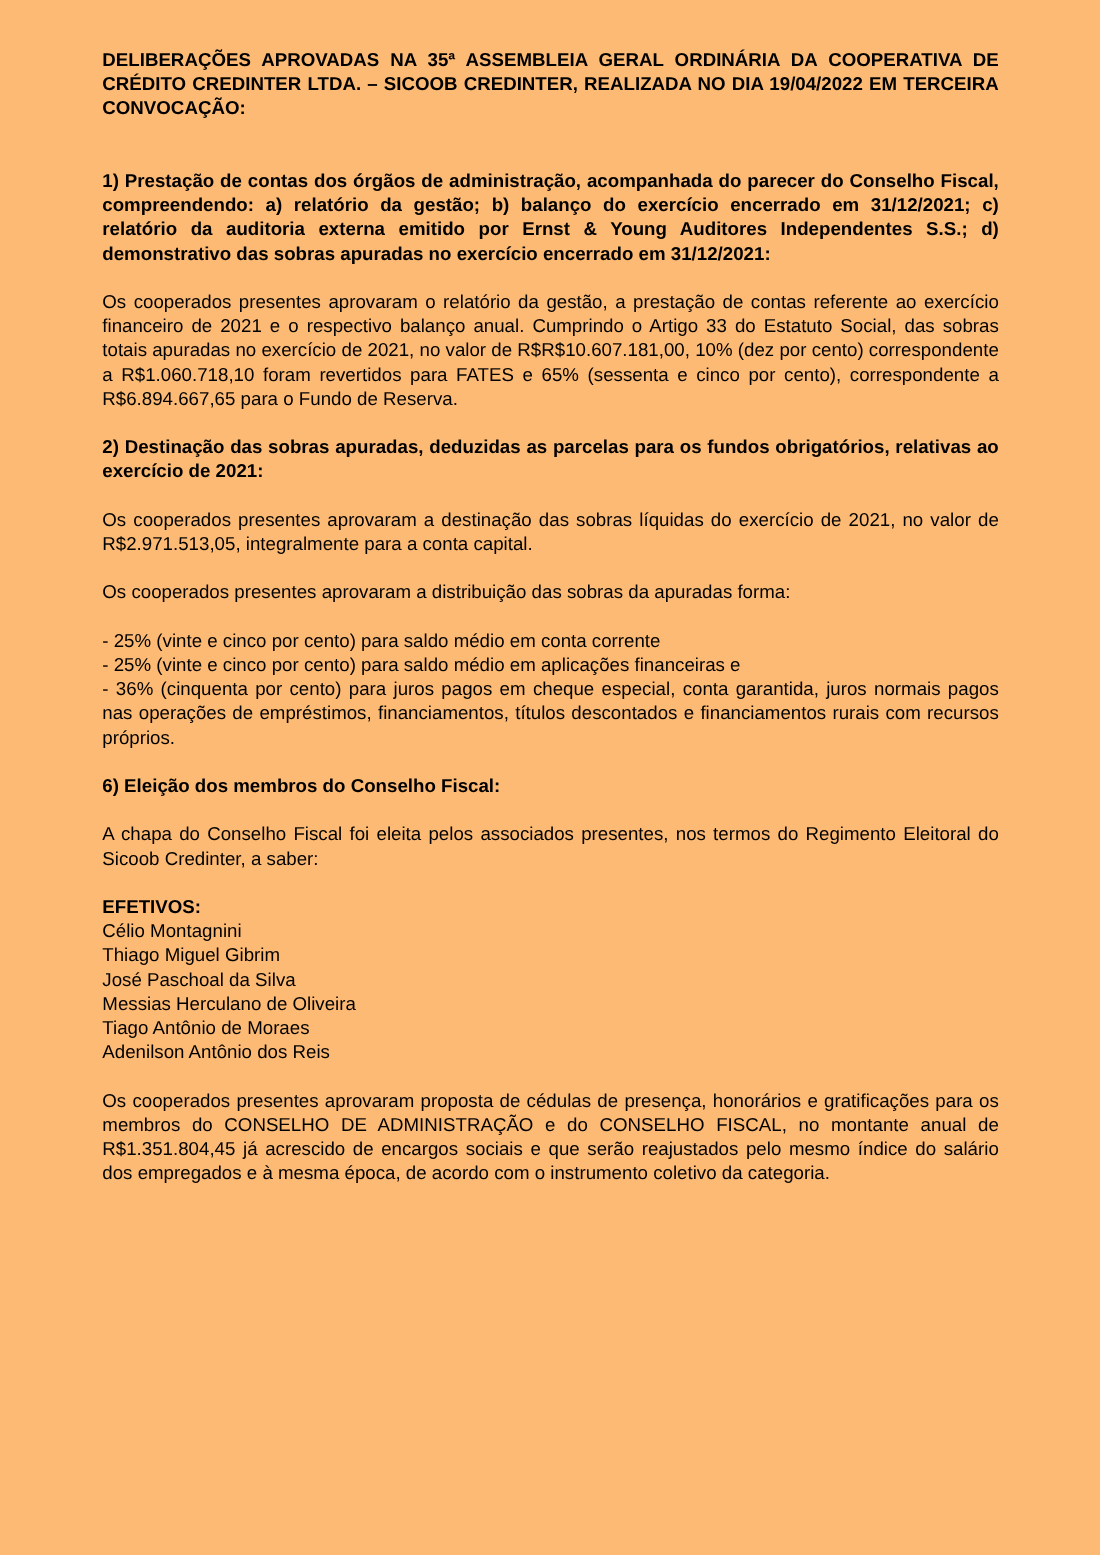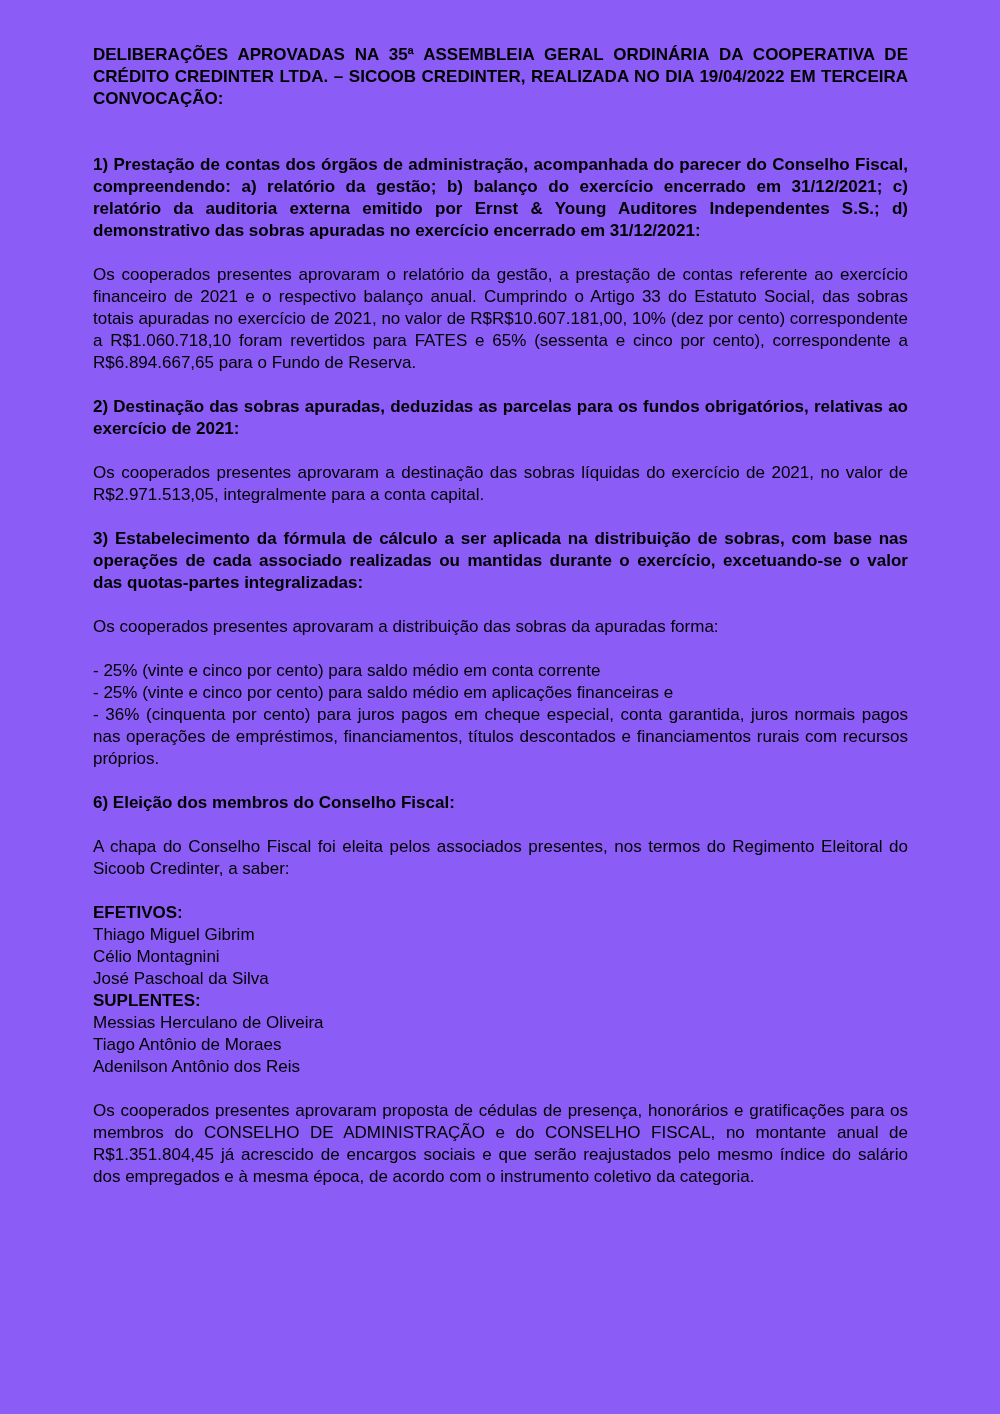--- a/index.html
+++ b/index.html
@@ -7,21 +7,21 @@
     padding: 0;
     background: #ffffff;
   }
   .page {
     position: relative;
     width: 1000px;
     height: 1414px;
     margin: 0 auto;
     box-sizing: border-box;
     padding: 44px 92px 40px 93px;
-    background: #8b5cf6;
+    background: #fdba74;
     color: #000000;
     font-family: "Liberation Sans", "DejaVu Sans", sans-serif;
     font-size: 17px;
     line-height: 22px;
     text-align: justify;
     overflow: hidden;
   }
   .page p {
     margin: 0 0 22px 0;
   }
@@ -44,38 +44,36 @@
 <div class="page">
 
   <p class="b title">DELIBERAÇÕES APROVADAS NA 35ª ASSEMBLEIA GERAL ORDINÁRIA DA COOPERATIVA DE CRÉDITO CREDINTER LTDA. – SICOOB CREDINTER, REALIZADA NO DIA 19/04/2022 EM TERCEIRA CONVOCAÇÃO:</p>
 
   <p class="b">1) Prestação de contas dos órgãos de administração, acompanhada do parecer do Conselho Fiscal, compreendendo: a) relatório da gestão; b) balanço do exercício encerrado em 31/12/2021; c) relatório da auditoria externa emitido por Ernst &amp; Young Auditores Independentes S.S.; d) demonstrativo das sobras apuradas no exercício encerrado em 31/12/2021:</p>
   <p>Os cooperados presentes aprovaram o relatório da gestão, a prestação de contas referente ao exercício financeiro de 2021 e o respectivo balanço anual. Cumprindo o Artigo 33 do Estatuto Social, das sobras totais apuradas no exercício de 2021, no valor de R$R$10.607.181,00, 10% (dez por cento) correspondente a R$1.060.718,10 foram revertidos para FATES e 65% (sessenta e cinco por cento), correspondente a R$6.894.667,65 para o Fundo de Reserva.</p>
 
   <p class="b">2) Destinação das sobras apuradas, deduzidas as parcelas para os fundos obrigatórios, relativas ao exercício de 2021:</p>
   <p>Os cooperados presentes aprovaram a destinação das sobras líquidas do exercício de 2021, no valor de R$2.971.513,05, integralmente para a conta capital.</p>
 
-  <p class="b">3) Estabelecimento da fórmula de cálculo a ser aplicada na distribuição de sobras, com base nas operações de cada associado realizadas ou mantidas durante o exercício, excetuando-se o valor das quotas-partes integralizadas:</p>
   <p>Os cooperados presentes aprovaram a distribuição das sobras da apuradas forma:</p>
 
   <div class="block">
     <div>- 25% (vinte e cinco por cento) para saldo médio em conta corrente</div>
     <div>- 25% (vinte e cinco por cento) para saldo médio em aplicações financeiras e</div>
     <div>- 36% (cinquenta por cento) para juros pagos em cheque especial, conta garantida, juros normais pagos nas operações de empréstimos, financiamentos, títulos descontados e financiamentos rurais com recursos próprios.</div>
   </div>
 
   <p class="b">6) Eleição dos membros do Conselho Fiscal:</p>
   <p>A chapa do Conselho Fiscal foi eleita pelos associados presentes, nos termos do Regimento Eleitoral do Sicoob Credinter, a saber:</p>
 
   <div class="block">
     <div class="b">EFETIVOS:</div>
+    <div>Célio Montagnini</div>
     <div>Thiago Miguel Gibrim</div>
-    <div>Célio Montagnini</div>
     <div>José Paschoal da Silva</div>
-    <div class="b">SUPLENTES:</div>
     <div>Messias Herculano de Oliveira</div>
     <div>Tiago Antônio de Moraes</div>
     <div>Adenilson Antônio dos Reis</div>
   </div>
 
   <p>Os cooperados presentes aprovaram proposta de cédulas de presença, honorários e gratificações para os membros do CONSELHO DE ADMINISTRAÇÃO e do CONSELHO FISCAL, no montante anual de R$1.351.804,45 já acrescido de encargos sociais e que serão reajustados pelo mesmo índice do salário dos empregados e à mesma época, de acordo com o instrumento coletivo da categoria.</p>
 
 </div>
 
 </body></html>

